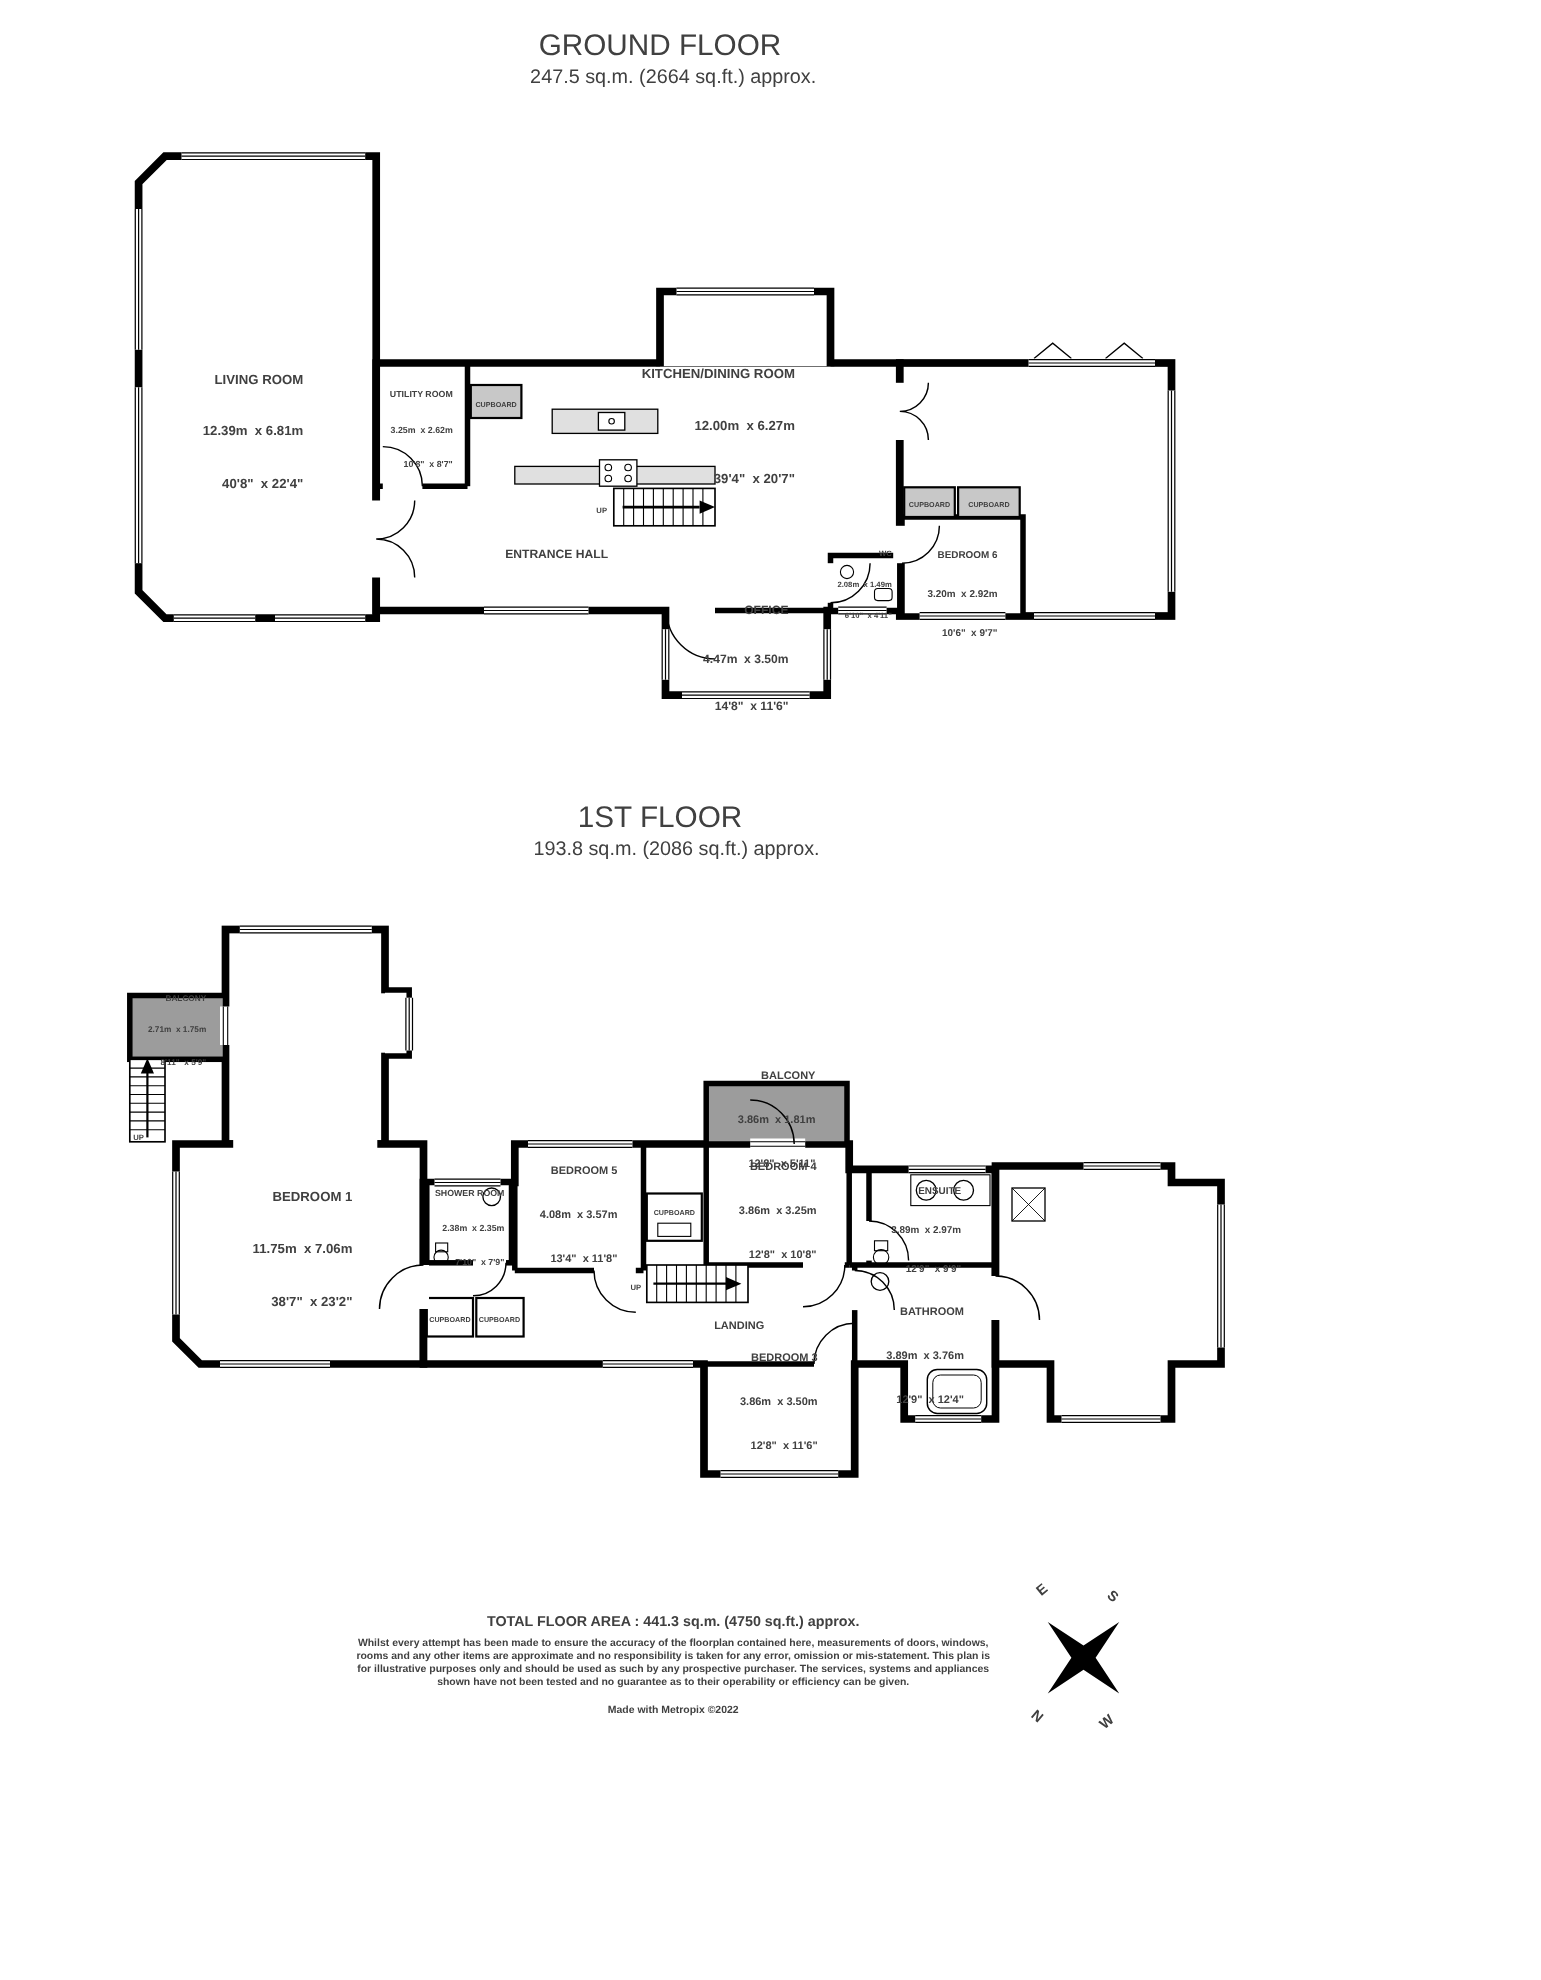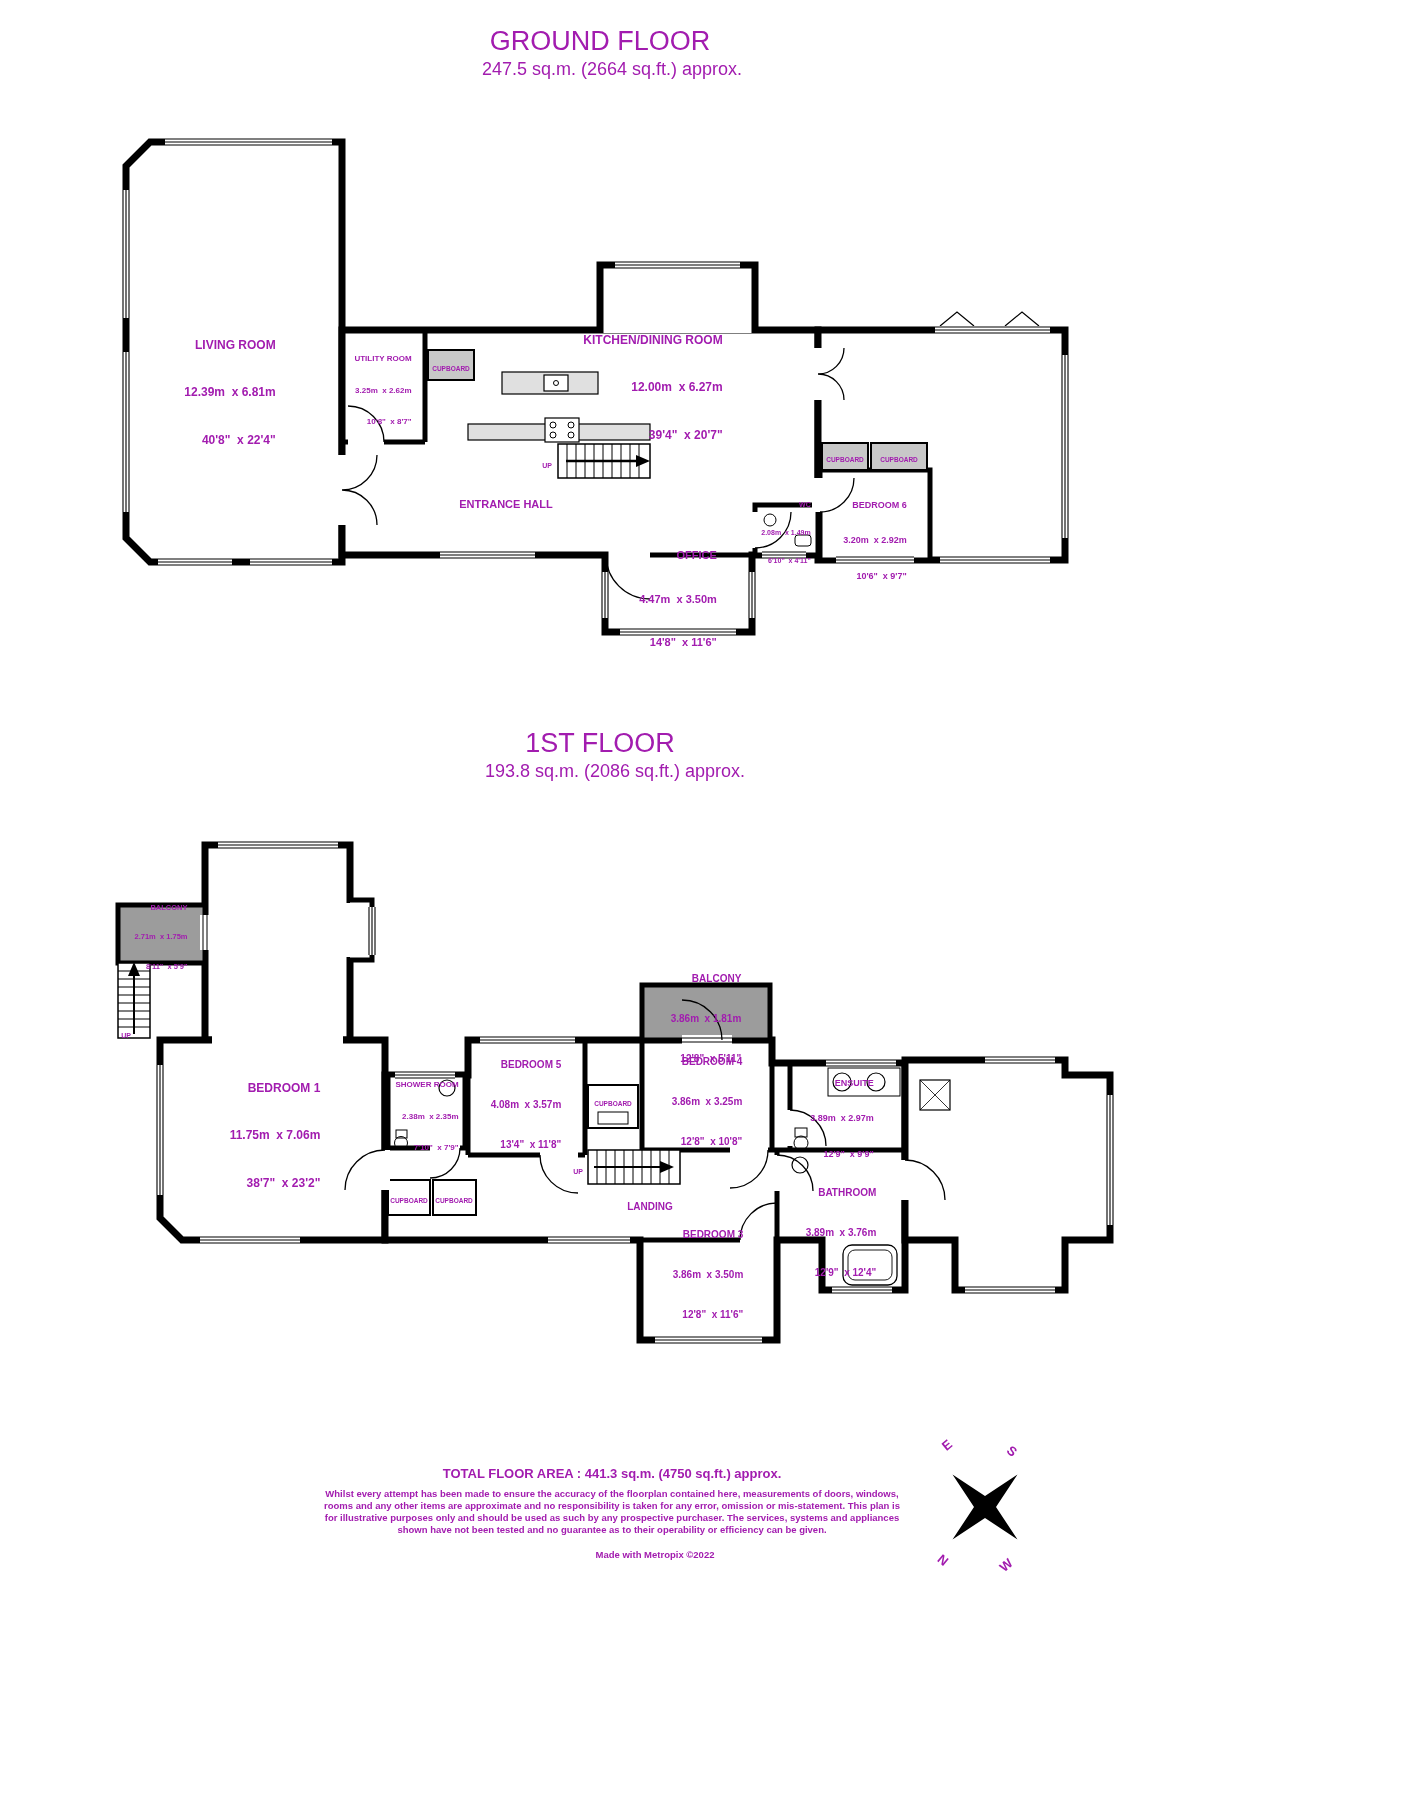--- a/index.html
+++ b/index.html
@@ -1,29 +1,29 @@
 <!DOCTYPE html>
 <html><head>
 <meta charset="utf-8">
 <style>
   html,body{margin:0;padding:0;background:#fff;}
   .canvas{position:relative;width:1401px;height:1800px;background:#fff;
-          font-family:"Liberation Sans",sans-serif;color:#a21caf;overflow:hidden;}
+          font-family:"Liberation Sans",sans-serif;color:#404040;overflow:hidden;}
   svg.plan{position:absolute;left:0;top:0;}
   .title{position:absolute;transform:translateX(-50%);text-align:center;font-weight:400;white-space:pre;}
   .floor-title{font-size:27px;}
   .floor-sub{font-size:18px;}
   .lbl{position:absolute;transform:translate(-50%,-50%);text-align:right;font-weight:bold;
        line-height:1.32;white-space:pre;}
   .fs12{font-size:12px}.fs11{font-size:11px}.fs10{font-size:10px}.fs9{font-size:9px}
   .fs8{font-size:8px}.fs75{font-size:7.5px}.fs7{font-size:7px}.fs65{font-size:6.5px}
   .footer-total{position:absolute;transform:translateX(-50%);font-weight:bold;font-size:13px;white-space:pre;}
   .disclaimer{position:absolute;transform:translateX(-50%);width:590px;text-align:center;
               font-weight:bold;font-size:9.5px;line-height:1.28;}
-  .madewith{position:absolute;transform:translateX(-50%);font-weight:bold;font-size:9.5px;margin-left:43px;}
+  .madewith{position:absolute;transform:translateX(-50%);font-weight:bold;font-size:9.5px;}
   .compass-letter{position:absolute;font-size:13px;font-weight:bold;}
 </style>
 </head>
 <body>
 
 <div class="canvas">
 
 <svg class="plan" width="1401" height="1800" viewBox="0 0 1401 1800">
   <g stroke="#000" fill="none" stroke-linecap="butt">
 
@@ -315,21 +315,21 @@
 <div class="lbl fs10" style="left:707px;top:1095px">
   <div>BEDROOM 4</div>
   <div>3.86m  x 3.25m</div>
   <div>12'8"  x 10'8"</div>
 </div>
 <div class="lbl fs9" style="left:842px;top:1113px">
   <div>ENSUITE</div>
   <div>3.89m  x 2.97m</div>
   <div>12'9"  x 9'9"</div>
 </div>
-<div class="lbl fs10" style="left:650px;top:1200px">
+<div class="lbl fs10" style="left:672px;top:1200px">
   <div>LANDING</div>
 </div>
 <div class="lbl fs10" style="left:841px;top:1226px">
   <div>BATHROOM</div>
   <div>3.89m  x 3.76m</div>
   <div>12'9"  x 12'4"</div>
 </div>
 <div class="lbl fs10" style="left:708px;top:1268px">
   <div>BEDROOM 3</div>
   <div>3.86m  x 3.50m</div>

